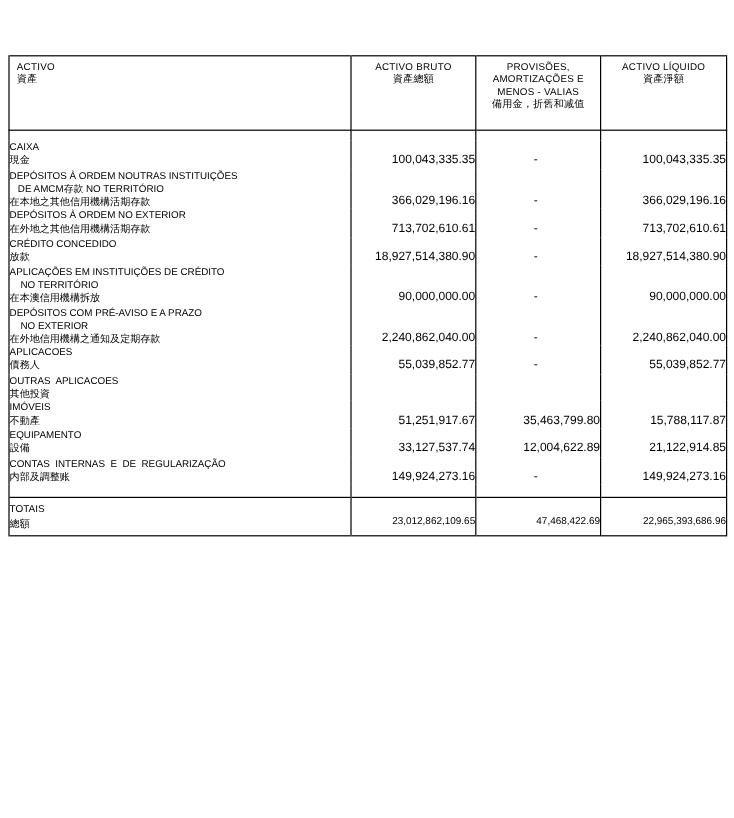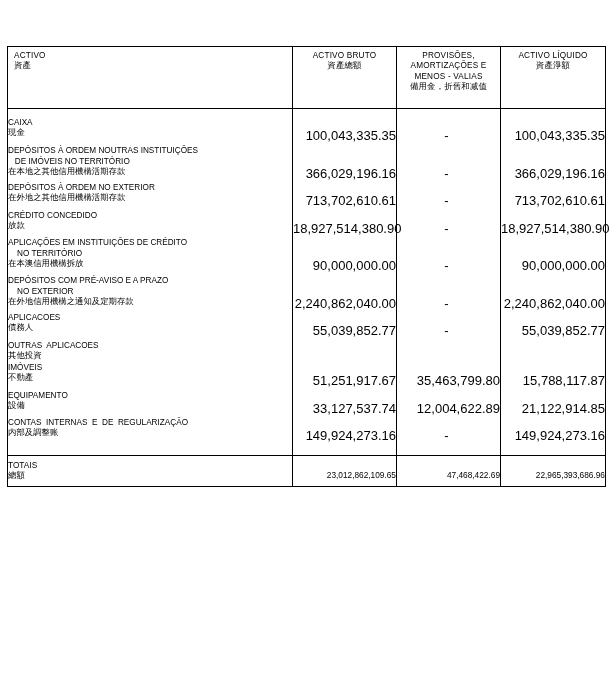--- a/index.html
+++ b/index.html
@@ -52,38 +52,38 @@
   th.h-label {
     text-align: left;
     vertical-align: top;
   }
   th.h-num {
     text-align: center;
     vertical-align: bottom;
   }
   .hl1 { display: block; letter-spacing: 0.2px; }
   .hl2 { display: block; letter-spacing: 0.2px; }
-  .cjk { font-family: Liberation Mono, monospace; font-size: 8.4px; }
+  .cjk { font-family: Liberation Serif, serif; font-size: 8.4px; }
 
   tbody tr.item td {
     padding: 0;
     height: auto;
   }
   td.label {
     text-align: left;
     padding: 5px 6px 4px 6px;
     font-size: 8.2px;
     line-height: 1.35;
   }
   td.label .ln { display: block; white-space: pre; }
   td.label .cjk { display: block; }
   td.num {
     text-align: right;
     padding: 5px 8px 4px 4px;
-    font-size: 13px;
+    font-size: 10px;
     line-height: 1.35;
     font-family: "Liberation Sans", sans-serif;
   }
   td.num .val { display: block; }
   td.num .blank { display: block; height: 10px; }
   td.num.center-dash { text-align: center; padding-right: 4px; }
 
   
   tr.totals td {
     border-top: 1px solid #000;
@@ -157,21 +157,21 @@
           <span class="blank"></span>
           <span class="val">100,043,335.35</span>
         </td>
       </tr>
 
 
 
       <tr class="item">
         <td class="label">
           <span class="ln">DEPÓSITOS À ORDEM NOUTRAS INSTITUIÇÕES</span>
-          <span class="ln">   DE IMÓVEIS NO TERRITÓRIO</span>
+          <span class="ln">   DE AMCM存款 NO TERRITÓRIO</span>
           <span class="cjk">在本地之其他信用機構活期存款</span>
         </td>
         <td class="num">
           <span class="blank"></span>
           <span class="blank"></span>
           <span class="val">366,029,196.16</span>
         </td>
         <td class="num center-dash">
           <span class="blank"></span>
           <span class="blank"></span>

